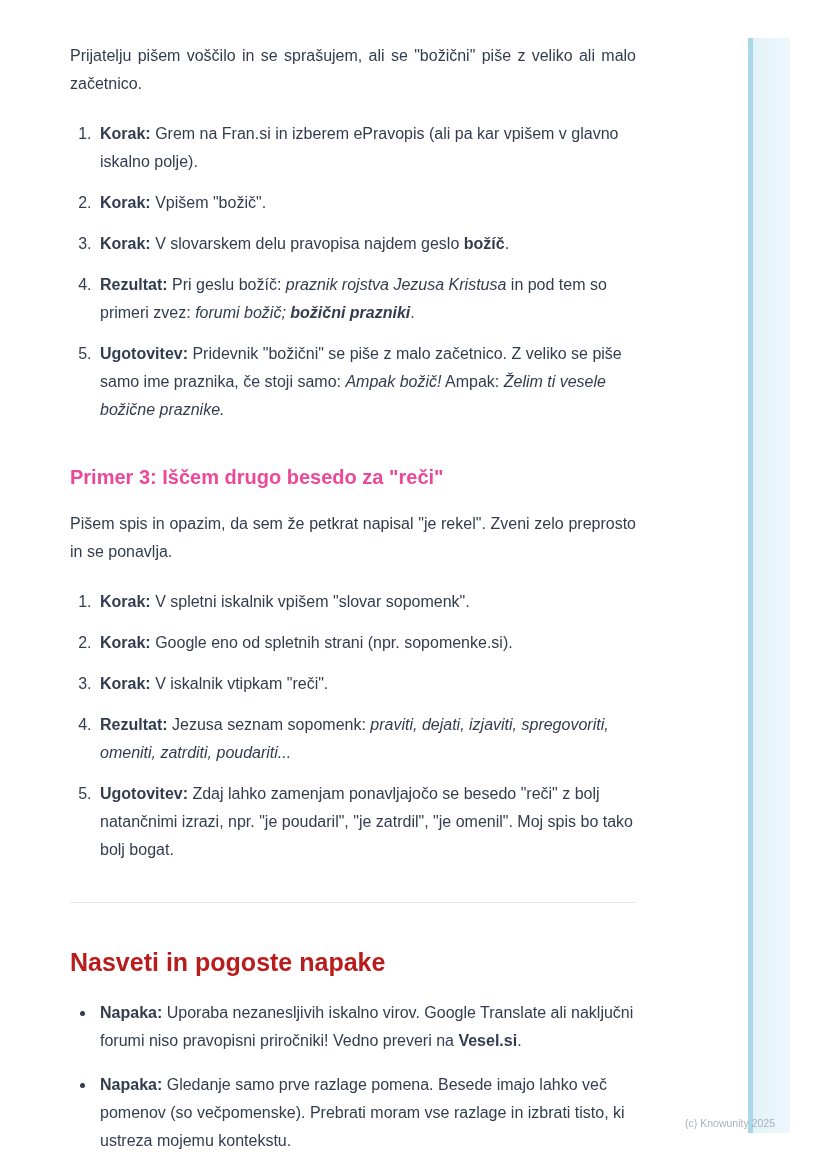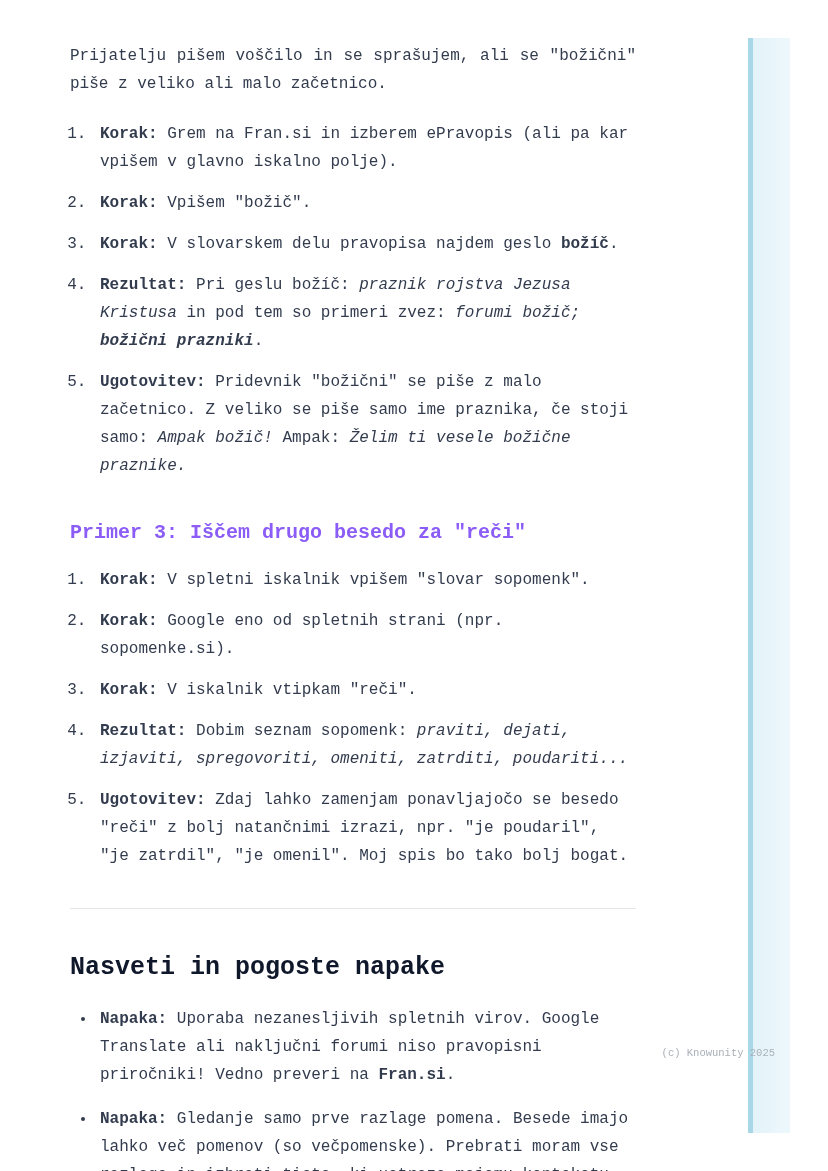--- a/index.html
+++ b/index.html
@@ -2,21 +2,21 @@
 <html lang="sl"><head>
 <meta charset="utf-8">
 <style>
   html, body { margin: 0; padding: 0; background: #ffffff; }
   .page {
     position: relative;
     width: 828px;
     height: 1171px;
     background: #ffffff;
     overflow: hidden;
-    font-family: Liberation Mono, monospace;
+    font-family: Liberation Sans, sans-serif;
     color: #333C4E;
   }
   .content {
     position: absolute;
     left: 70px;
     top: 42px;
     width: 566px;
     font-size: 16px;
     line-height: 28px;
   }
@@ -40,49 +40,49 @@
   }
   ul.bullets > li {
     margin-bottom: 16px;
     padding-left: 4px;
   }
   h2.section-heading {
     margin: 44px 0 22px 0;
     font-size: 25px;
     line-height: 30px;
     font-weight: 700;
-    color: #0f172a;
+    color: #b91c1c;
   }
   h3.sub-heading {
     margin: 40px 0 20px 0;
     font-size: 20px;
     line-height: 26px;
     font-weight: 700;
-    color: #8b5cf6;
+    color: #ec4899;
   }
   hr.divider {
     border: none;
     border-top: 1px solid #E4E7E9;
     margin: 38px 0 0 0;
   }
   .b { font-weight: 700; }
   .i { font-style: italic; }
   .accent-panel {
     position: absolute;
     top: 38px;
     right: 38px;
     width: 37px;
     height: 1095px;
     background: linear-gradient(to right, #E3F3F9, #EDF8FC);
     border-left: 5px solid #A8D8E8;
     z-index: 1;
   }
   .footer-copyright {
     position: absolute;
-    top: 1046px;
+    top: 1116px;
     right: 53px;
     font-size: 10.5px;
     line-height: 14px;
     color: #A9B0B8;
     z-index: 2;
   }
 </style>
 </head>
 <body>
 
@@ -99,39 +99,40 @@
 
   <li><span><span class="b">Korak:</span><span> V slovarskem delu pravopisa najdem geslo </span><span class="b">božíč</span><span>.</span></span></li>
 
   <li><span><span class="b">Rezultat:</span><span> Pri geslu božíč: </span><span class="i">praznik rojstva Jezusa Kristusa</span><span> in pod tem so primeri zvez: </span><span class="i">forumi božič; </span><span class="b i">božični prazniki</span><span>.</span></span></li>
 
   <li><span><span class="b">Ugotovitev:</span><span> Pridevnik "božični" se piše z malo začetnico. Z veliko se piše samo ime praznika, če stoji samo: </span><span class="i">Ampak božič!</span><span> Ampak: </span><span class="i">Želim ti vesele božične praznike.</span></span></li>
 </ol>
 
     <h3 class="sub-heading">Primer 3: Iščem drugo besedo za "reči"</h3>
 
+    <p class="para">Pišem spis in opazim, da sem že petkrat napisal "je rekel". Zveni zelo preprosto in se ponavlja.</p>
 
     <ol class="steps">
   <li><span><span class="b">Korak:</span><span> V spletni iskalnik vpišem "slovar sopomenk".</span></span></li>
 
   <li><span><span class="b">Korak:</span><span> Google eno od spletnih strani (npr. sopomenke.si).</span></span></li>
 
   <li><span><span class="b">Korak:</span><span> V iskalnik vtipkam "reči".</span></span></li>
 
-  <li><span><span class="b">Rezultat:</span><span> Dobim seznam sopomenk: </span><span class="i">praviti, dejati, izjaviti, spregovoriti, omeniti, zatrditi, poudariti...</span></span></li>
+  <li><span><span class="b">Rezultat:</span><span> Jezusa seznam sopomenk: </span><span class="i">praviti, dejati, izjaviti, spregovoriti, omeniti, zatrditi, poudariti...</span></span></li>
 
   <li><span><span class="b">Ugotovitev:</span><span> Zdaj lahko zamenjam ponavljajočo se besedo "reči" z bolj natančnimi izrazi, npr. "je poudaril", "je zatrdil", "je omenil". Moj spis bo tako bolj bogat.</span></span></li>
 </ol>
 
     <hr class="divider">
 
     <h2 class="section-heading">Nasveti in pogoste napake</h2>
 
     <ul class="bullets">
-  <li><span><span class="b">Napaka:</span><span> Uporaba nezanesljivih spletnih virov. Google Translate ali naključni forumi niso pravopisni priročniki! Vedno preveri na </span><span class="b">Fran.si</span><span>.</span></span></li>
+  <li><span><span class="b">Napaka:</span><span> Uporaba nezanesljivih iskalno virov. Google Translate ali naključni forumi niso pravopisni priročniki! Vedno preveri na </span><span class="b">Vesel.si</span><span>.</span></span></li>
 
   <li><span><span class="b">Napaka:</span><span> Gledanje samo prve razlage pomena. Besede imajo lahko več pomenov (so večpomenske). Prebrati moram vse razlage in izbrati tisto, ki ustreza mojemu kontekstu.</span></span></li>
 
   <li></li>
 
 </ul>
 
   </div>
 
   <div class="accent-panel"></div>

